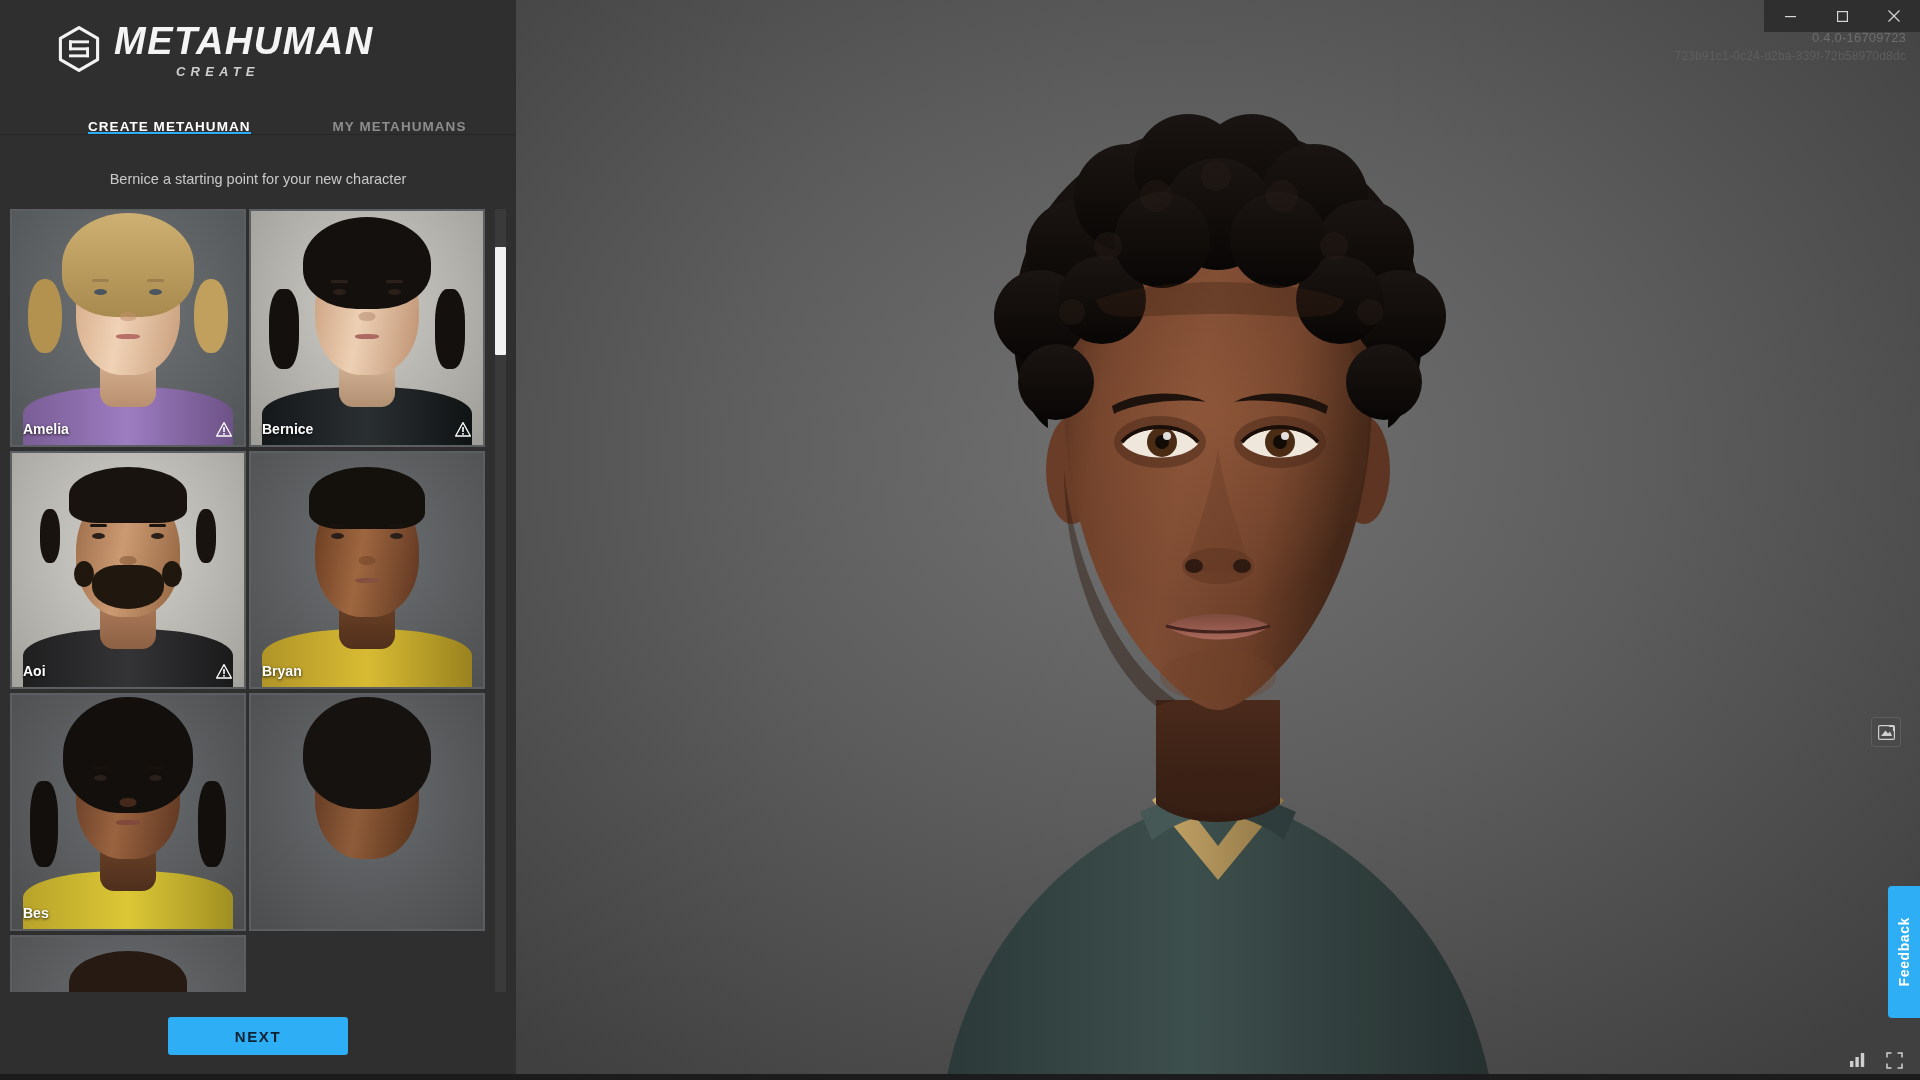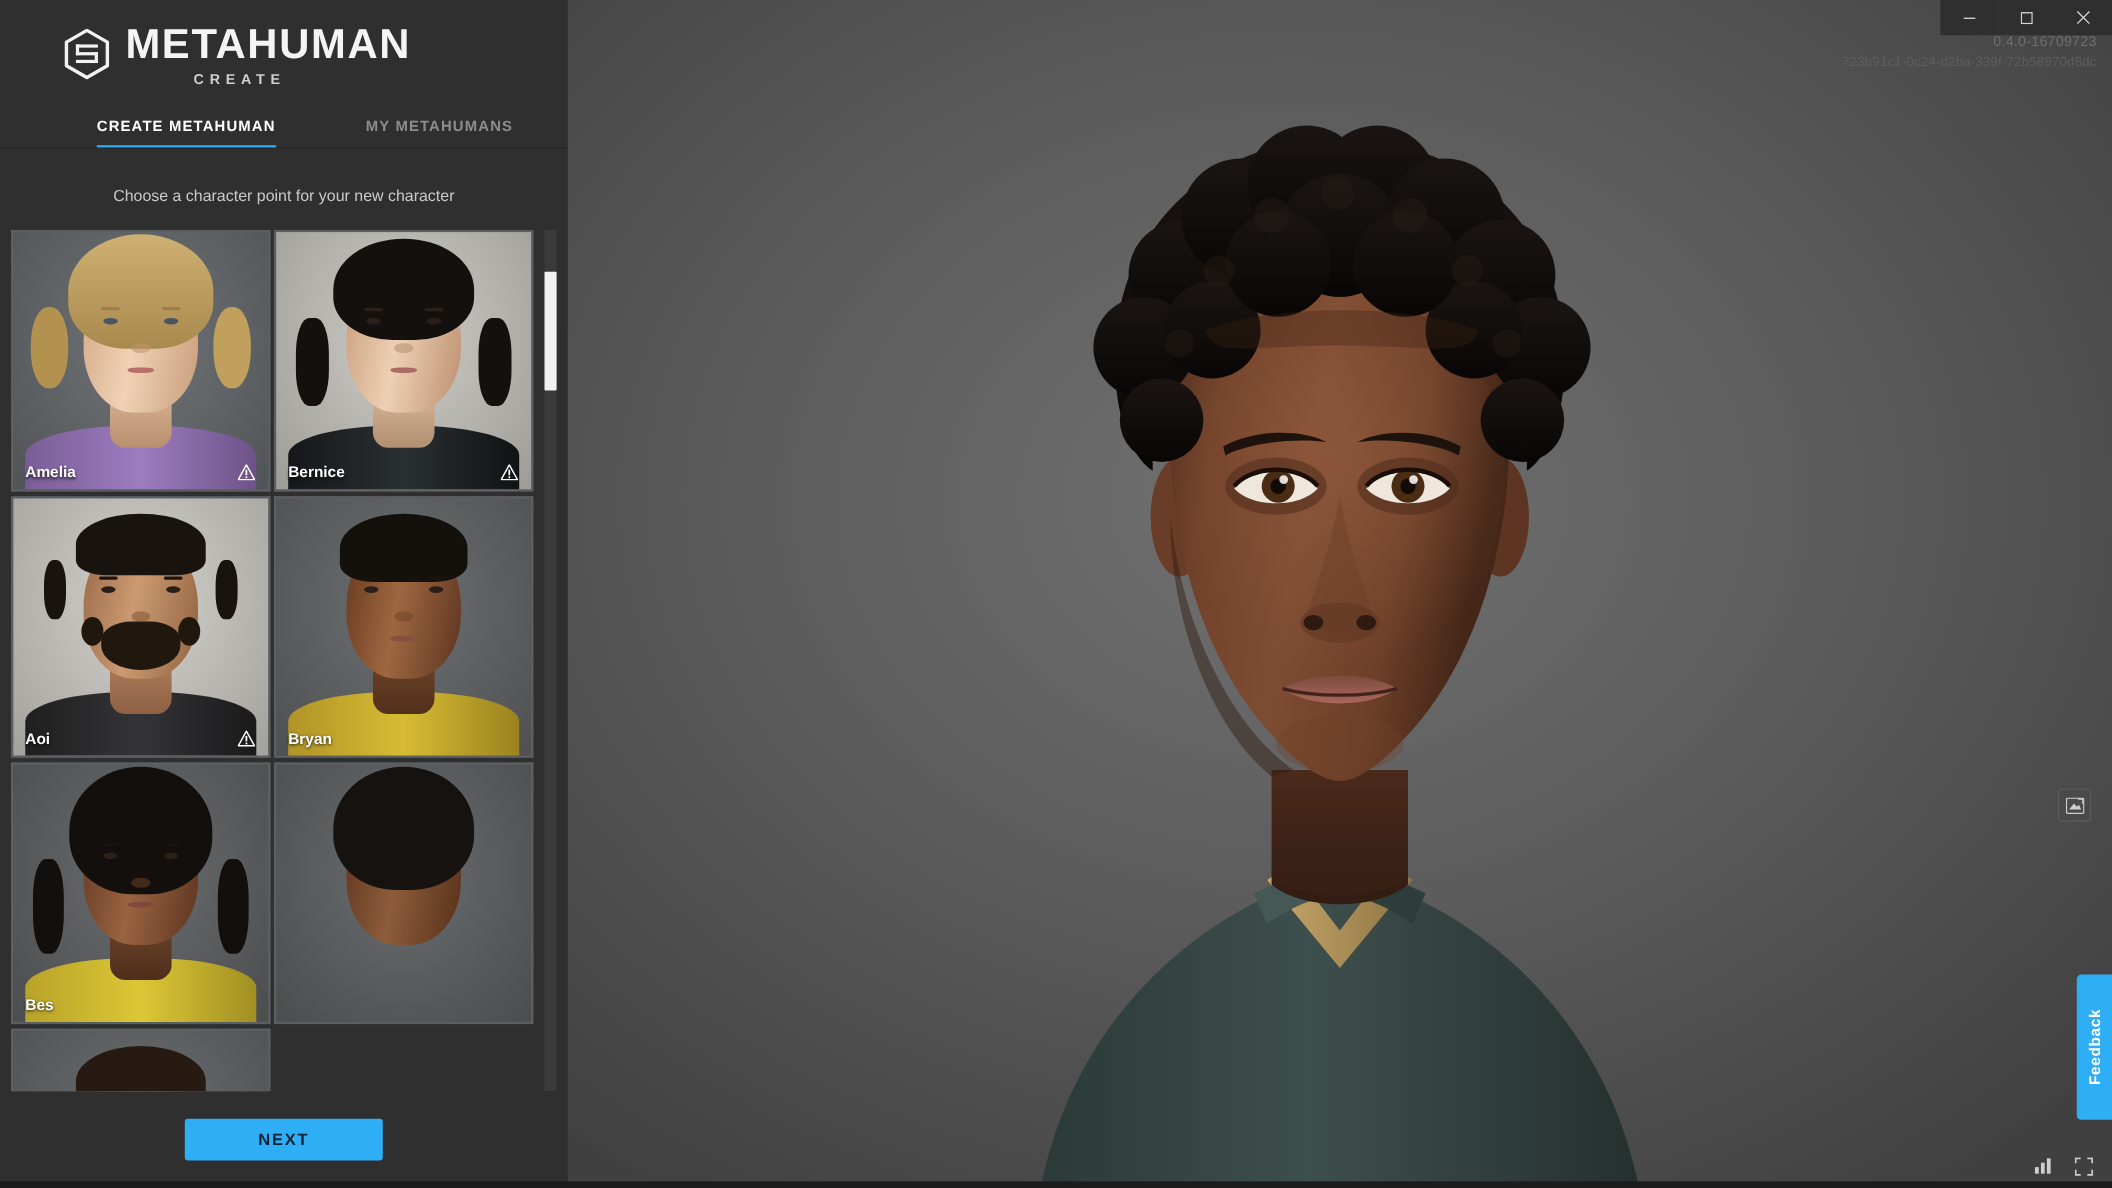--- a/index.html
+++ b/index.html
@@ -9,35 +9,35 @@
     font-family:"Liberation Sans", sans-serif;
     -webkit-font-smoothing:antialiased;
   }
   #app { position:relative; width:1920px; height:1080px; }
 
   
   #left-panel {
     position:absolute; left:0; top:0; width:516px; height:1080px;
     background:#2f2f2f; display:flex; flex-direction:column; z-index:20;
   }
-  #logo-row { height:100px; display:flex; align-items:center; padding-left:58px; }
+  #logo-row { height:100px; display:flex; align-items:center; padding-left:58px;font-style:italic; }
   #logo-mark { width:42px; height:48px; flex:none; }
   #logo-text { margin-left:14px; display:flex; flex-direction:column; }
   #logo-title {
     font-size:38px; font-weight:700; color:#f4f4f4; letter-spacing:1.5px; line-height:1;
   }
   #logo-sub {
     font-size:13px; font-weight:600; color:#cfcfcf; letter-spacing:5.2px;
     margin-top:4px; margin-left:62px;
   }
 
   #tab-bar { height:34px; display:flex; align-items:flex-end; padding-left:88px; gap:82px; }
   .tab {
     position:relative; font-size:13.5px; font-weight:700; letter-spacing:1.05px;
-    color:#8d8d8d; padding-bottom:12px; cursor:pointer; white-space:nowrap;
+    color:#8d8d8d; padding-bottom:0; cursor:pointer; white-space:nowrap;
   }
   .tab.active { color:#ffffff; }
   .tab.active::after {
     content:""; position:absolute; left:0; right:0; bottom:0; height:2.5px; background:#2eaef5;
   }
   #tab-divider { height:1px; background:#262626; }
 
   #hint {
     text-align:center; font-size:14.5px; color:#c9c9c9;
     padding-top:36px; padding-bottom:22px; font-weight:400;
@@ -377,21 +377,21 @@
     <div id="tab-bar">
       <div class="tab active">
         <span>CREATE METAHUMAN</span>
       </div>
       <div class="tab">
         <span>MY METAHUMANS</span>
       </div>
     </div>
     <div id="tab-divider"></div>
 
-    <div id="hint">Choose a character point for your new character</div>
+    <div id="hint">Bernice a starting point for your new character</div>
 
     <div id="grid-wrap">
       <div id="grid">
 
 
         <div class="card">
           <div class="p">
             <div class="bg" style="background:radial-gradient(ellipse at 50% 42%,#707476 0%,#5d6163 60%,#505456 100%)"></div>
             <div class="torso" style="background:linear-gradient(90deg,#7a5d96,#9d7cc0,#6d5287)"></div>
             <div class="neck" style="background:linear-gradient(180deg,#d9b394,#b8906f)"></div>

